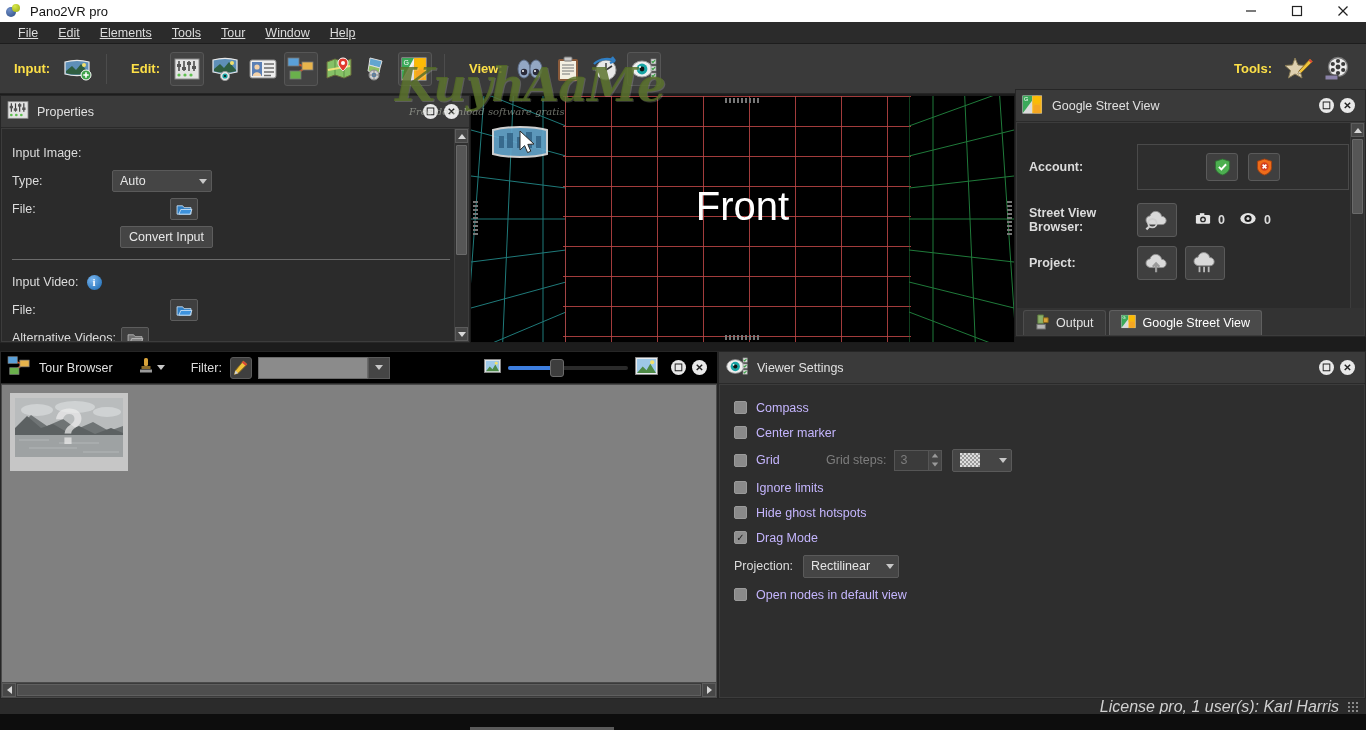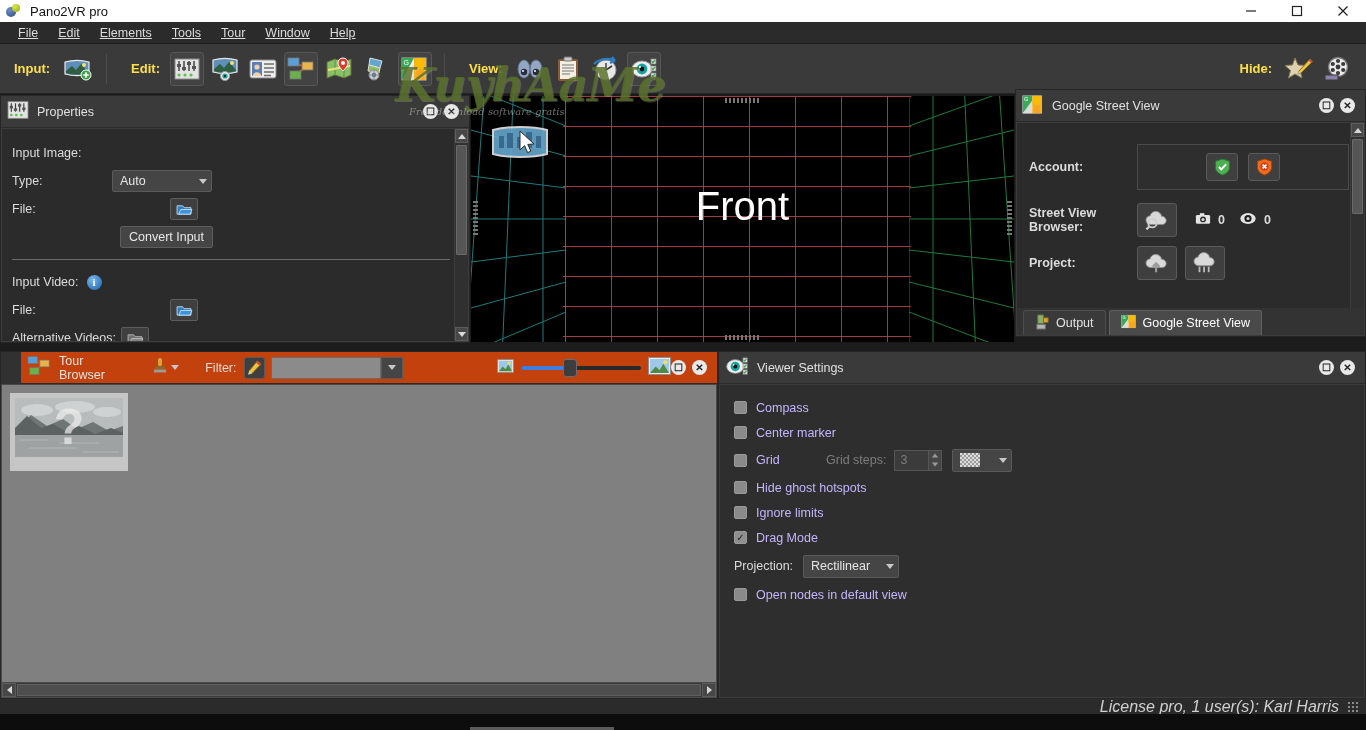--- a/index.html
+++ b/index.html
@@ -142,21 +142,21 @@
   
   .tabstrip { position:absolute; left:0; right:0; bottom:0; height:27px;
               background:#333; display:flex; align-items:flex-end; padding-left:6px; }
   .tab { height:25px; display:flex; align-items:center; gap:6px; padding:0 11px;
          background:#3a3a3a; border:1px solid #4d4d4d; border-bottom:none;
          border-radius:3px 3px 0 0; color:#e2e2e2; font-size:12.5px; margin-right:3px; }
   .tab.active { background:#4a4a4a; border-color:#606060; color:#fff; }
 
   
   #tour { left:0; top:351px; width:718px; height:348px; }
-  #tour .panel-head { background:#c2410c;margin-left:20px; }
+  #tour .panel-head { background:#000000; }
   #tour .panel-body { background:#808080; border:1px solid #4a4a4a; }
   .thumb-card { position:absolute; left:8px; top:8px; width:118px; height:78px;
                 background:#c6c6c6; padding:5px 5px 14px 5px; }
   .thumb-img { width:108px; height:59px; position:relative; overflow:hidden;
                background:linear-gradient(to bottom,#c2c2c2 0%,#bdbdbd 35%,#8d8d8d 36%,#7b7b7b 62%,#9c9c9c 63%,#a7a7a7 100%); }
   .qmark { position:absolute; left:50%; top:50%; transform:translate(-50%,-52%);
            font-size:50px; color:rgba(235,235,235,.72); font-weight:bold;
            font-family:"Liberation Sans", sans-serif; line-height:1; }
   .hscroll { position:absolute; left:0; right:0; bottom:0; height:15px; background:#3b3b3b;
              border-top:1px solid #4a4a4a; }
@@ -406,21 +406,21 @@
            <rect x="21" y="9" width="5" height="5" fill="#dcdcdc" stroke="#888" stroke-width="0.7"></rect>
            <rect x="21" y="16" width="5" height="5" fill="#dcdcdc" stroke="#888" stroke-width="0.7"></rect>
            <path d="M21.8 4.3 l1.1 1.2 l2.2 -2.4" stroke="#3fa24a" stroke-width="1.3" fill="none"></path>
            <path d="M21.8 11.3 l1.1 1.2 l2.2 -2.4" stroke="#3fa24a" stroke-width="1.3" fill="none"></path>
            <path d="M21.8 18.3 l1.1 1.2 l2.2 -2.4" stroke="#3fa24a" stroke-width="1.3" fill="none"></path>
           </g>
       </svg>
     </div>
 
     <div class="tb-spacer"></div>
-    <div class="tb-label">Hide:</div>
+    <div class="tb-label">Tools:</div>
     <div class="tb-btn">
       <svg width="30" height="26" viewBox="0 0 30 26">
         <path d="M11 2 L14 9 L21.5 9.5 L16 14.5 L18 22 L11 18 L4.5 22 L6.5 14.5 L1 9.5 L8.5 9 Z" fill="#ded0b0" stroke="#8a7c55" stroke-width="1"></path>
         <path d="M26 3 L28.5 5.5 L17 17 L14 18 L15 15 Z" fill="#f0c33c" stroke="#8a6a1c"></path>
         <path d="M14 18 L15 15 L17 17 Z" fill="#cfcfcf"></path>
         <path d="M26 3 L28.5 5.5 L27 7 L24.5 4.5 Z" fill="#d9453a"></path>
       </svg>
     </div>
     <div class="tb-btn">
       <svg width="30" height="26" viewBox="0 0 30 26">
@@ -887,26 +887,26 @@
           </span>
         </span>
         <span class="combo" style="margin-left:10px;width:48px;height:23px">
           <span class="checker"></span>
           <span class="caret"></span>
         </span>
       </div>
 
       <div class="chk-row">
         <span class="chk"></span>
-        <span class="chk-label">Hide ghost hotspots</span>
+        <span class="chk-label">Ignore limits</span>
       </div>
 
       <div class="chk-row">
         <span class="chk"></span>
-        <span class="chk-label">Ignore limits</span>
+        <span class="chk-label">Hide ghost hotspots</span>
       </div>
 
       <div class="chk-row">
         <span class="chk checked">✓</span>
         <span class="chk-label">Drag Mode</span>
       </div>
 
       <div class="chk-row" style="height:32px">
         <span class="row-label">Projection:</span>
         <span class="combo" style="margin-left:10px;width:96px;height:23px">

